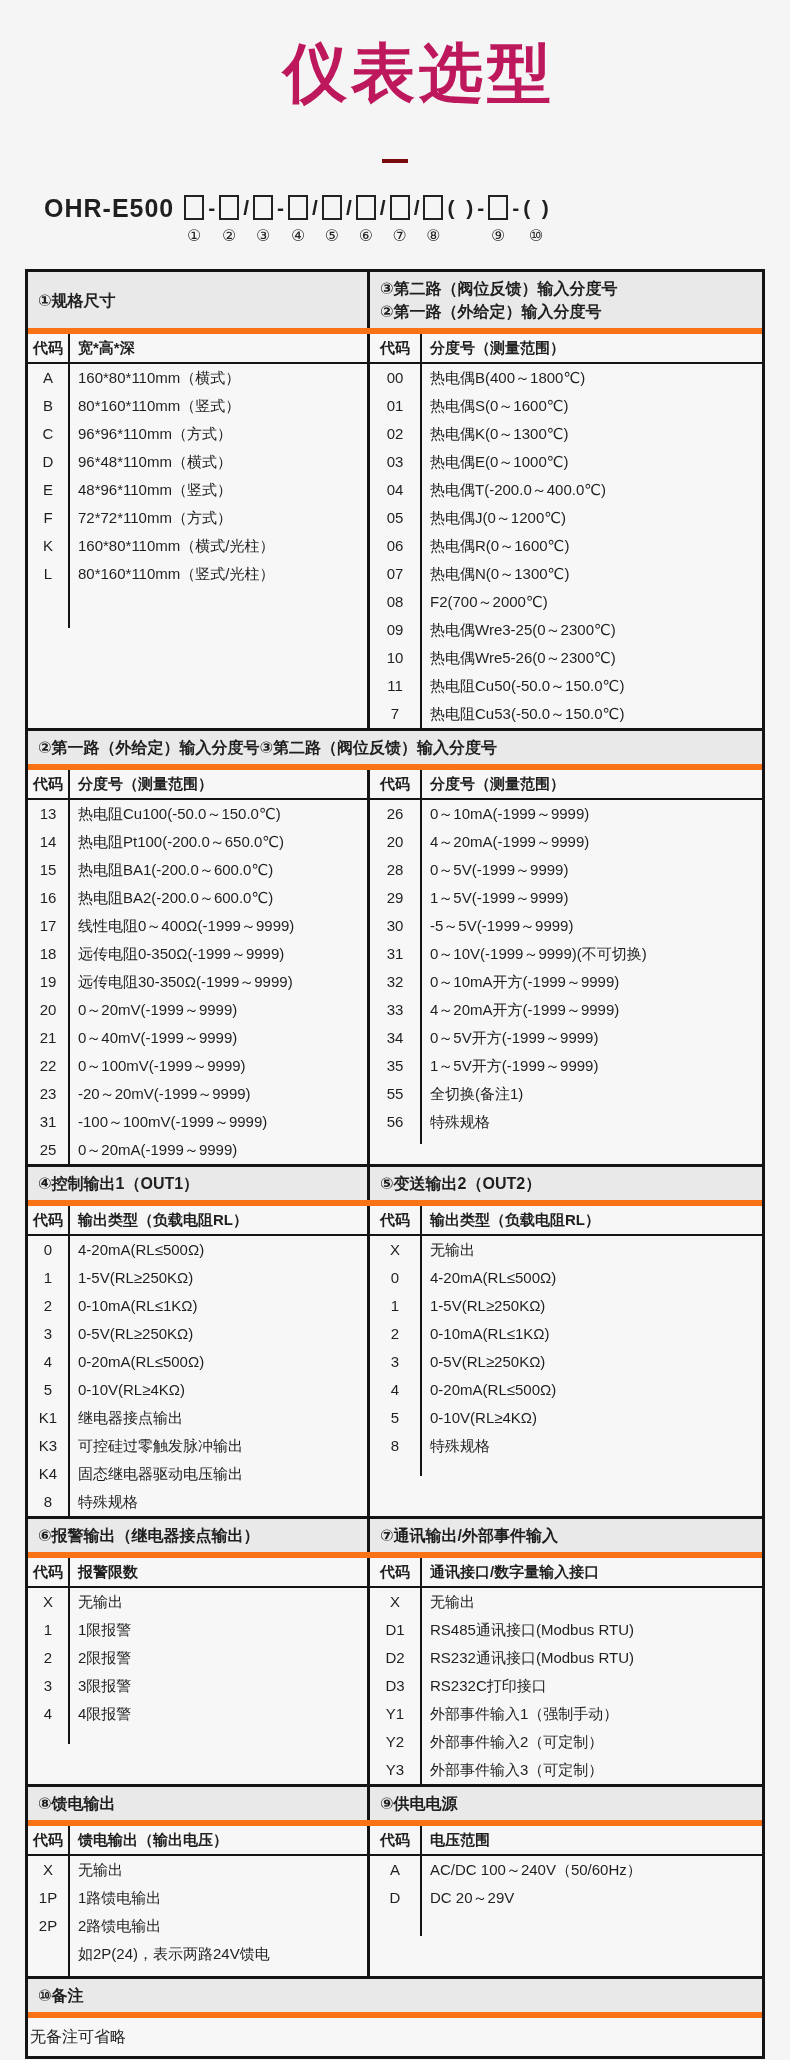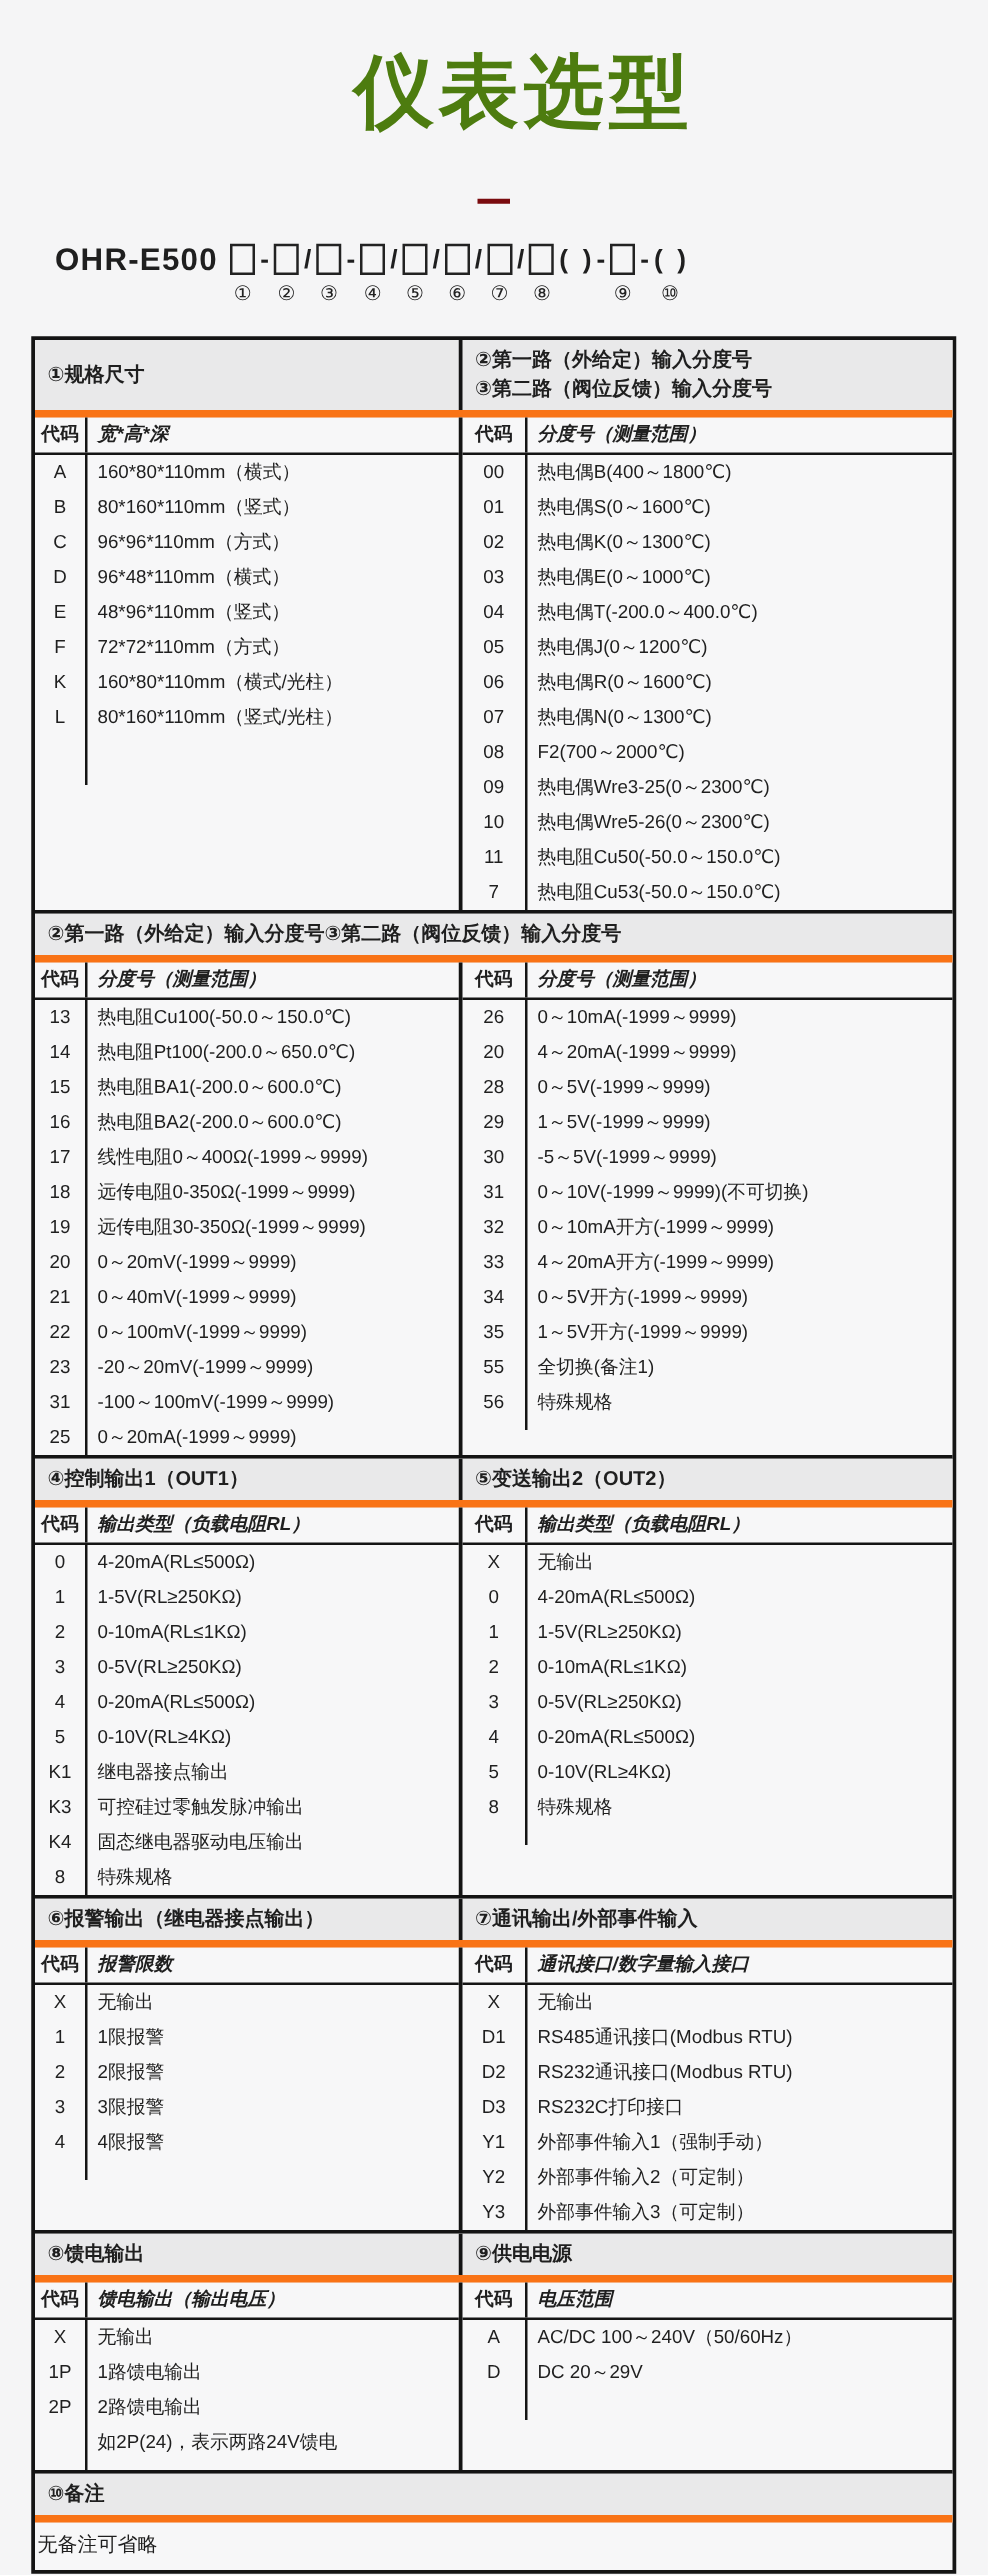--- a/index.html
+++ b/index.html
@@ -9,21 +9,21 @@
     font-family:"Liberation Sans","DejaVu Sans",sans-serif;
     color:#1f1f1f;
     overflow:hidden;
   }
   .page-title{
     padding-top:30px;
     text-align:center;
     font-size:64px;
     font-weight:900;
     letter-spacing:4px;
-    color:#4d7c0f;
+    color:#be185d;
     margin-left:48px;
   }
   .divider-dash{
     width:26px;height:4px;
     background:#7a0b0e;
     margin:42px auto 0 auto;
   }
   
   .model-row{
     margin:32px 0 0 44px;
@@ -67,21 +67,21 @@
   .sec-header .hcell.left{width:46.6%;box-sizing:border-box;border-right:3px solid #141414;}
   .sec-header .hcell.right{flex:1;}
   .sec-header.full .hcell{width:100%;}
   .hline{line-height:23px;}
   .sec-body{display:flex;align-items:stretch;}
   .half{display:flex;flex-direction:column;}
   .half.left{width:46.6%;box-sizing:border-box;border-right:3px solid #141414;}
   .half.right{flex:1;}
   .col-head{display:flex;border-bottom:2px solid #141414;font-weight:bold;}
   .col-head .code{padding:4px 2px;}
-  .col-head .desc{padding:4px 8px;font-style:italic;}
+  .col-head .desc{padding:4px 8px;}
   .row{display:flex;}
   .code{
     width:42px;flex:0 0 42px;box-sizing:border-box;
     border-right:2px solid #141414;
     text-align:center;
     padding:4px 2px;
     line-height:20px;
   }
   .half.right .code{width:52px;flex:0 0 52px;}
   .desc{flex:1;padding:4px 8px;line-height:20px;white-space:nowrap;}
@@ -180,22 +180,22 @@
   </div>
 
 <div class="sel-table">
 
 <div class="section">
       <div class="sec-header split">
         <div class="hcell left">
           <div class="hline">①规格尺寸</div>
         </div>
         <div class="hcell right">
+          <div class="hline">③第二路（阀位反馈）输入分度号</div>
           <div class="hline">②第一路（外给定）输入分度号</div>
-          <div class="hline">③第二路（阀位反馈）输入分度号</div>
         </div>
       </div>
       <div class="sec-body">
         <div class="half left">
           <div class="col-head">
             <div class="code">代码</div>
             <div class="desc">宽*高*深</div>
           </div>
           <div class="row">
             <div class="code">A</div>

